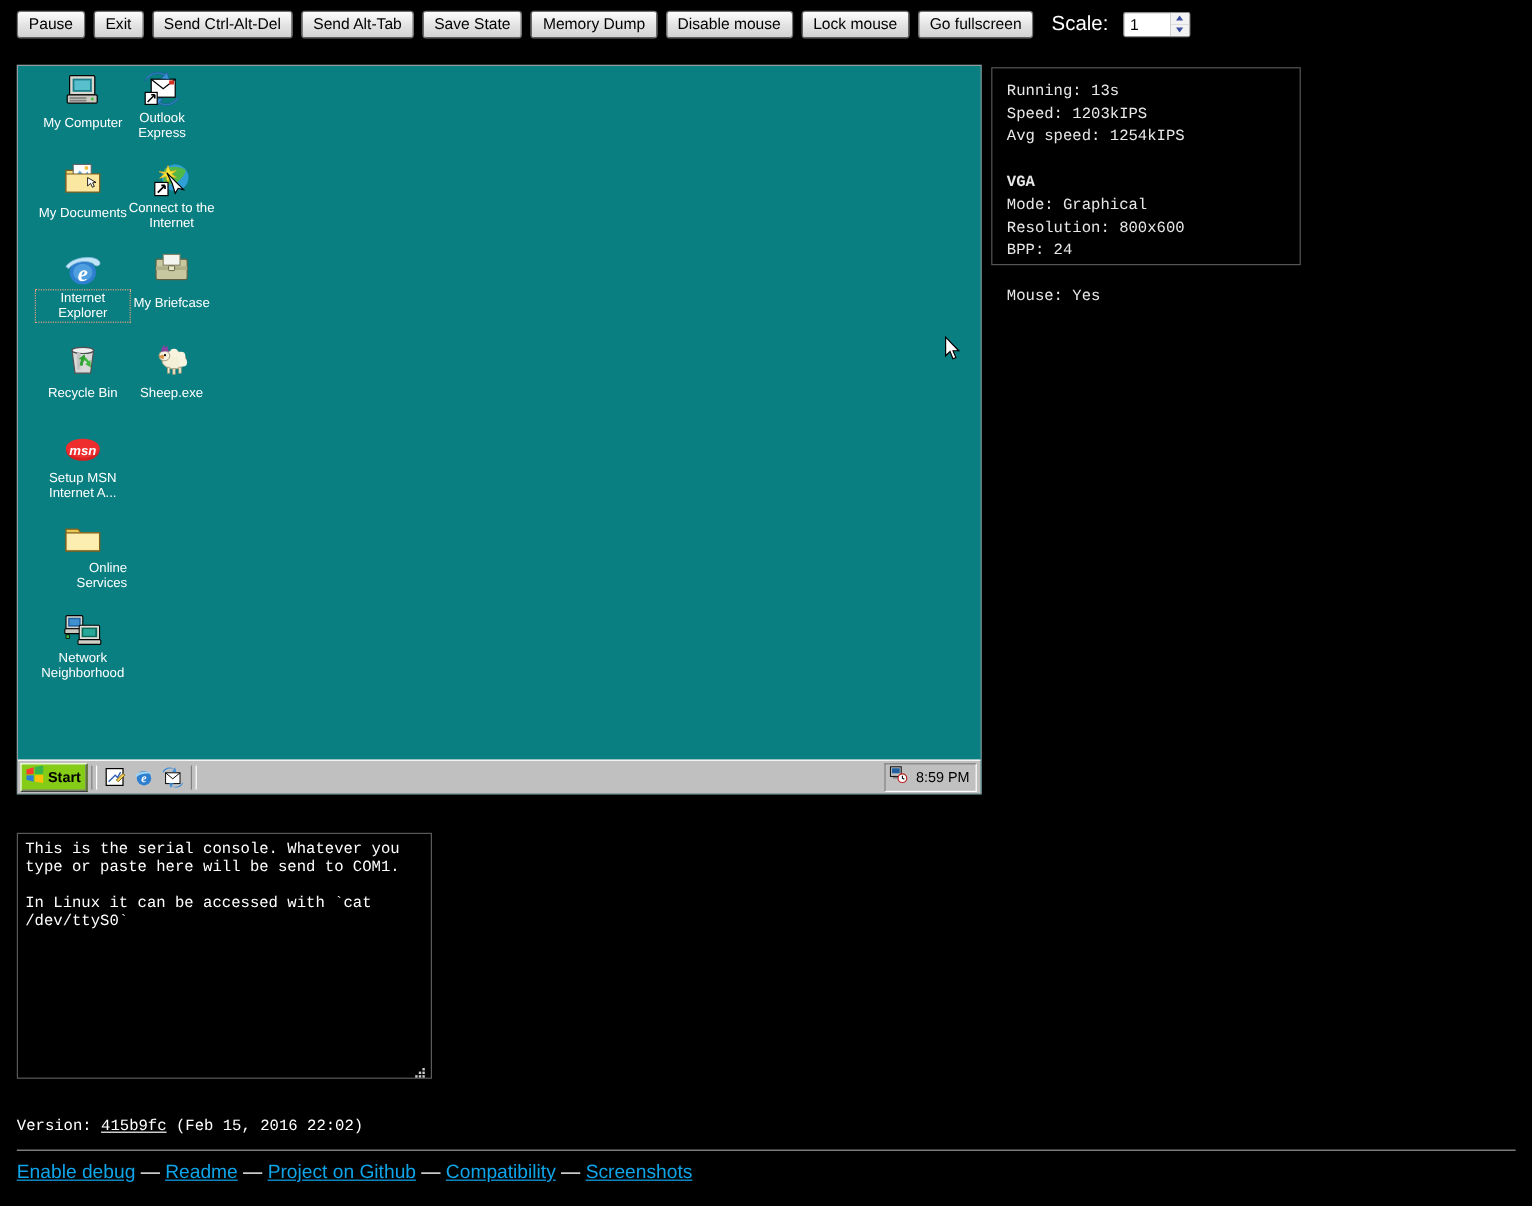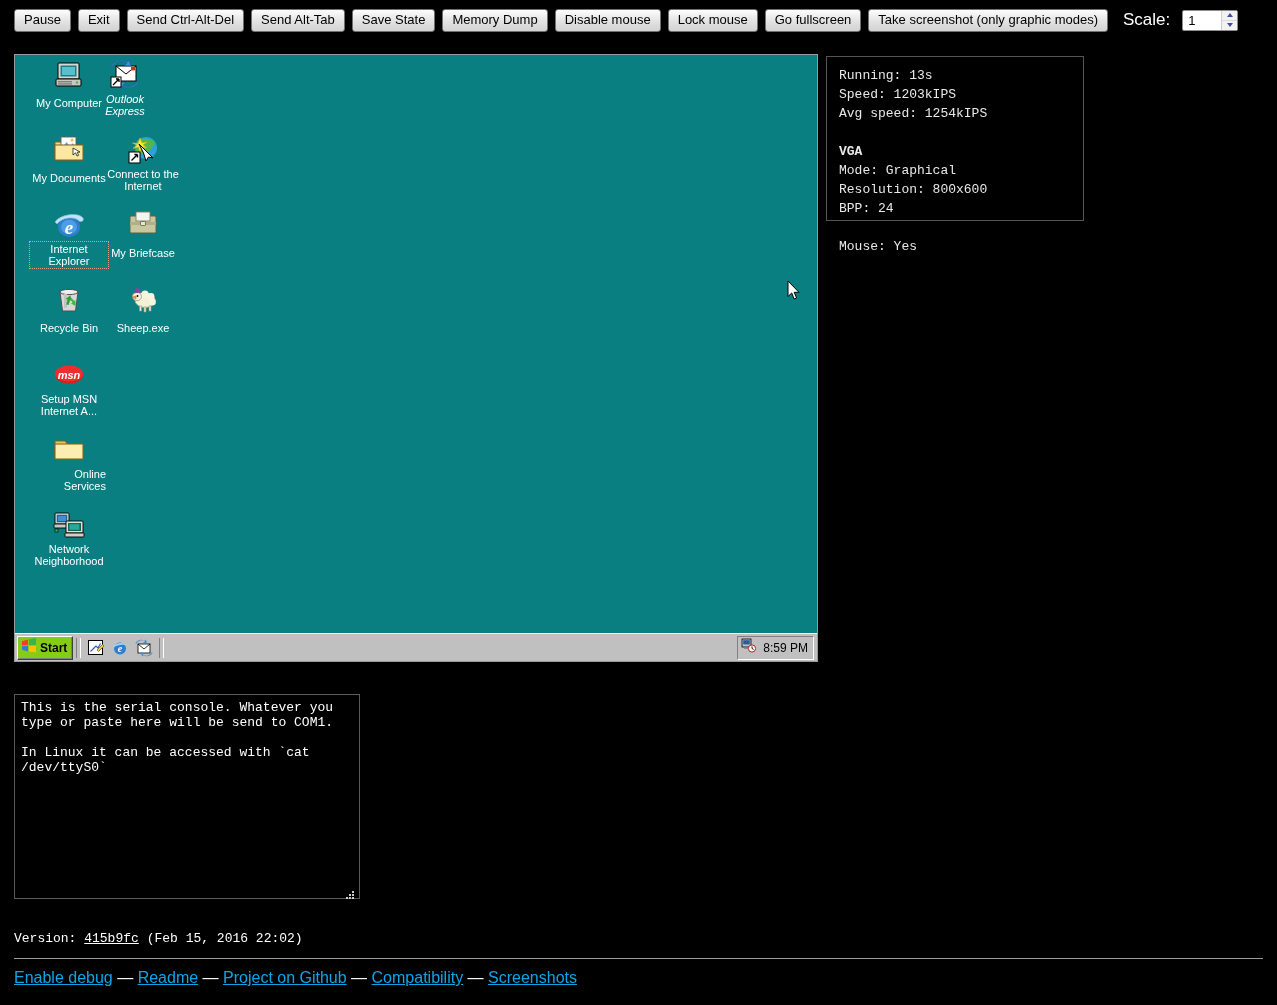--- a/index.html
+++ b/index.html
@@ -285,21 +285,20 @@
   <div id="toolbar-buttons" style="display:flex;gap:7px;align-items:center;">
       <button class="tb-btn">Pause</button>
       <button class="tb-btn">Exit</button>
       <button class="tb-btn">Send Ctrl-Alt-Del</button>
       <button class="tb-btn">Send Alt-Tab</button>
       <button class="tb-btn">Save State</button>
       <button class="tb-btn">Memory Dump</button>
       <button class="tb-btn">Disable mouse</button>
       <button class="tb-btn">Lock mouse</button>
       <button class="tb-btn">Go fullscreen</button>
-      <button class="tb-btn">Take screenshot (only graphic modes)</button>
     </div>
   <span id="scale-label">Scale:</span>
   <span id="scale-input-wrap">
     <span id="scale-value">1</span>
     <span class="spin-col">
       <span class="spin up">
           <i></i>
         </span>
       <span class="spin down">
           <i></i>
@@ -313,21 +312,21 @@
 
   <div class="icon" style="left: 16px; top: 4px;"><span class="glyph"><svg width="32" height="32" viewBox="0 0 32 32">
     <rect x="5" y="4" width="21" height="16" rx="1" fill="#d8d8d0" stroke="#000" stroke-width="1"></rect>
     <rect x="7.5" y="6.5" width="16" height="11" fill="#1a7f8a"></rect>
     <rect x="9" y="8" width="13" height="8" fill="#58c0cc"></rect>
     <rect x="3" y="20" width="25" height="7" rx="1" fill="#c8c8c0" stroke="#000" stroke-width="1"></rect>
     <rect x="5" y="22" width="14" height="1.4" fill="#808080"></rect>
     <rect x="5" y="24.2" width="14" height="1.4" fill="#808080"></rect>
     <circle cx="24" cy="23.5" r="1.2" fill="#40c040"></circle>
   </svg></span><span class="lbl">My Computer</span></div>
-      <div class="icon" style="left: 72px; top: 4px; font-style: italic;"><span class="glyph"><svg width="32" height="32" viewBox="0 0 32 32">
+      <div class="icon" style="left: 82px; top: 4px;"><span class="glyph"><svg width="32" height="32" viewBox="0 0 32 32">
     <rect x="7" y="7" width="20" height="15" fill="#ffffff" stroke="#000" stroke-width="1"></rect>
     <path d="M7 7 L17 15 L27 7" fill="none" stroke="#000" stroke-width="1"></path>
     <rect x="22" y="8" width="4" height="3.4" fill="#d03020"></rect>
     <path d="M3 8 C6 2, 14 1, 18 4 L15 6.5 L22 7 L20 0.8 L18.6 3 C13.6 -0.6, 4.5 1, 2 8 Z" fill="#3d8fd8" stroke="#1a5a94" stroke-width="0.6"></path>
     <path d="M29 22 C26 28, 18 29, 14 26 L17 23.5 L10 23 L12 29.2 L13.4 27 C18.4 30.6, 27.5 29, 30 22 Z" fill="#3d8fd8" stroke="#1a5a94" stroke-width="0.6"></path>
     <rect x="2" y="18" width="10" height="10" fill="#ffffff" stroke="#000" stroke-width="1"></rect>
     <path d="M4 26 L10 20 M10 20 L10 23 M10 20 L7 20" stroke="#000" stroke-width="1.3" fill="none"></path>
   </svg></span><span class="lbl">Outlook Express</span></div>
       <div class="icon" style="left: 16px; top: 79px;"><span class="glyph"><svg width="32" height="32" viewBox="0 0 32 32">
     <path d="M2 8 L13 8 L15.5 11 L30 11 L30 26 L2 26 Z" fill="#f0d878" stroke="#806020" stroke-width="1"></path>

